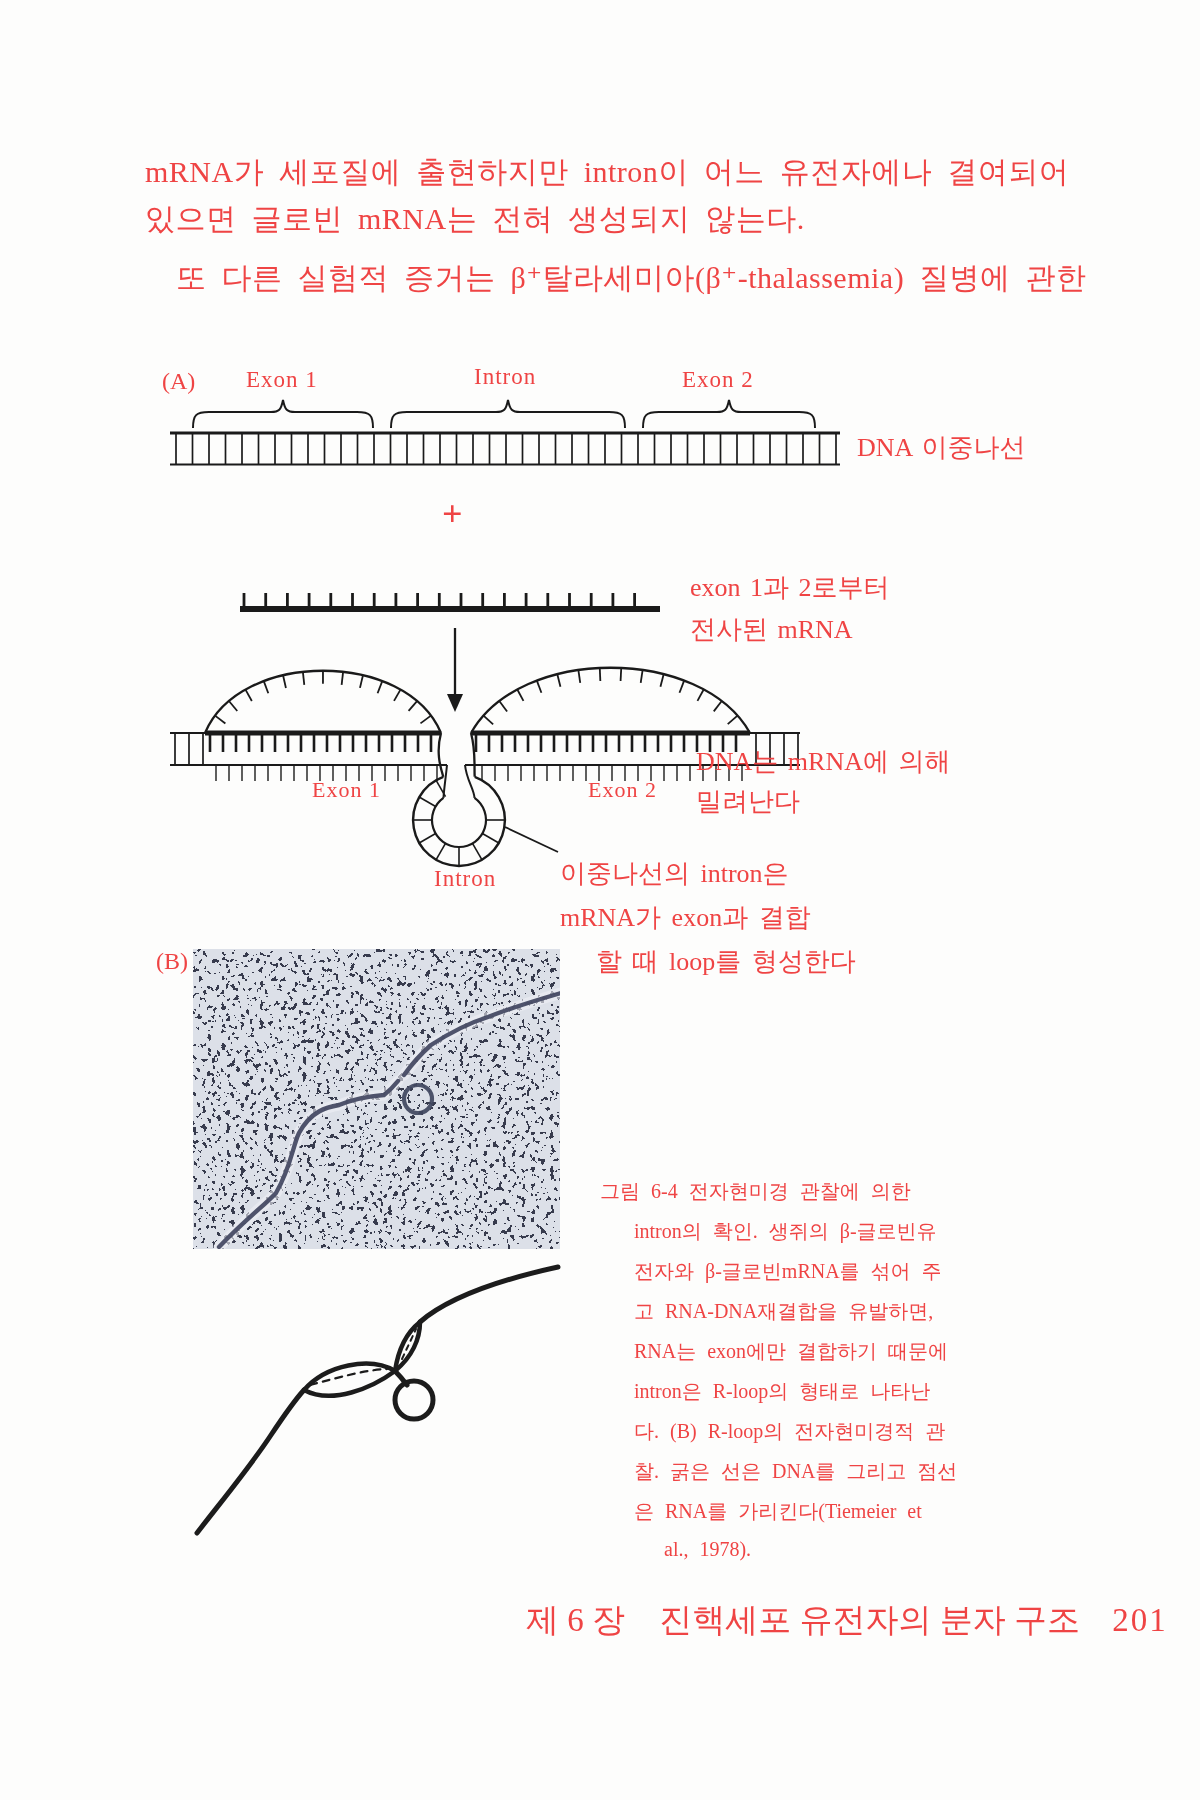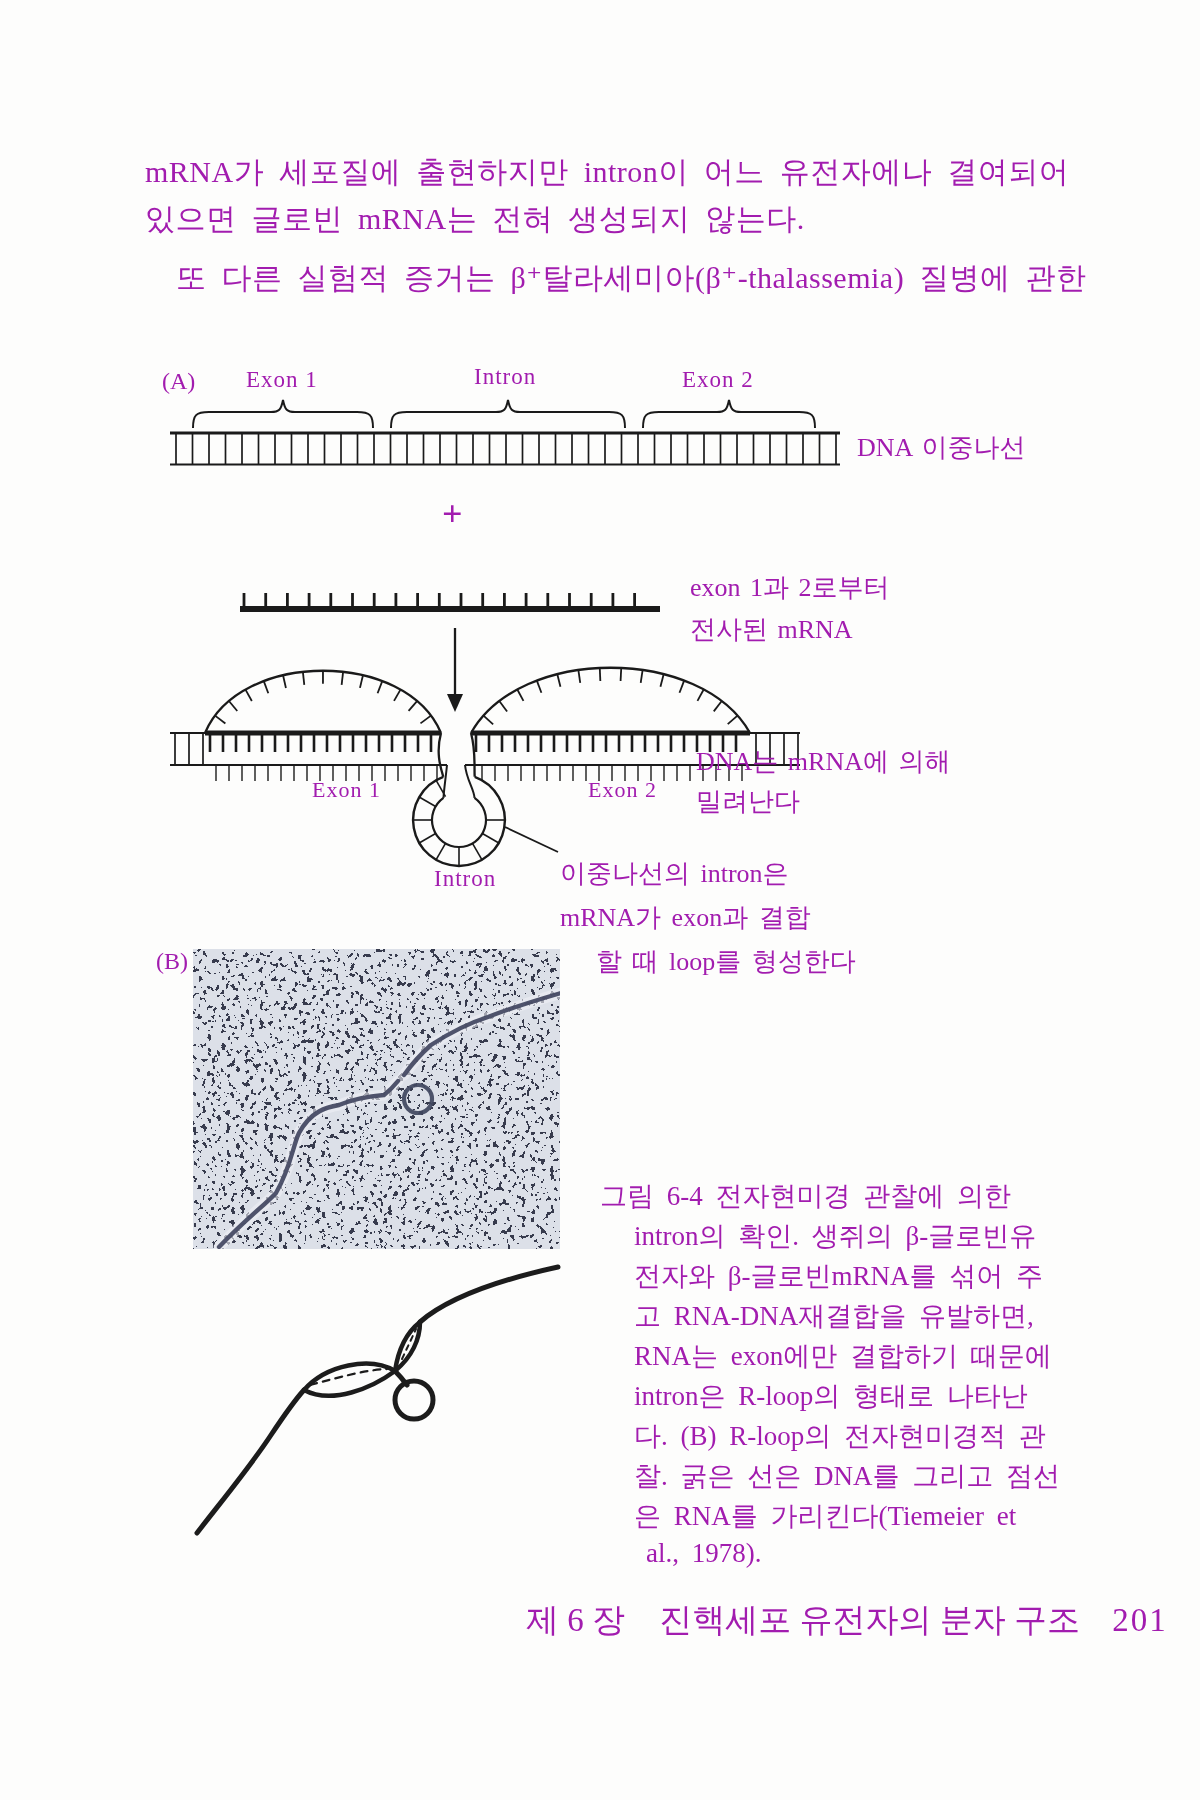--- a/index.html
+++ b/index.html
@@ -1,27 +1,27 @@
 <!DOCTYPE html>
 <html><head>
 <meta charset="utf-8">
 <style>
   html,body{margin:0;padding:0;background:#e8e8e8;}
   .page{
     position:relative;width:1200px;height:1800px;margin:0 auto;
-    background:#fdfdfc;color:#a21caf;overflow:hidden;
+    background:#fdfdfc;color:#ef4444;overflow:hidden;
     font-family:"Liberation Serif","DejaVu Serif",serif;
   }
   .abs{position:absolute;white-space:nowrap;}
   .body-line{font-size:30px;letter-spacing:.5px;word-spacing:7px;}
   .diagram-label{font-size:23px;letter-spacing:1px;}
   .panel-label{font-size:24px;}
   .k-label{font-size:26px;word-spacing:3px;}
   .k-note{font-size:26px;word-spacing:4px;}
-  .cap-line{font-size:27px;word-spacing:6px;}
+  .cap-line{font-size:20px;word-spacing:6px;}
   .plus-glyph{font-size:36px;font-weight:bold;}
   .small-exon{font-size:22px;letter-spacing:1px;}
   .footer-line{font-size:33px;}
   svg{position:absolute;}
 </style>
 </head>
 <body>
 
 <div class="page">
 
@@ -308,21 +308,21 @@
 
   <div class="abs cap-line" style="left:600px;top:1178px;">그림 6-4 전자현미경 관찰에 의한</div>
   <div class="abs cap-line" style="left:634px;top:1218px;">intron의 확인. 생쥐의 β-글로빈유</div>
   <div class="abs cap-line" style="left:634px;top:1258px;">전자와 β-글로빈mRNA를 섞어 주</div>
   <div class="abs cap-line" style="left:634px;top:1298px;">고 RNA-DNA재결합을 유발하면,</div>
   <div class="abs cap-line" style="left:634px;top:1338px;">RNA는 exon에만 결합하기 때문에</div>
   <div class="abs cap-line" style="left:634px;top:1378px;">intron은 R-loop의 형태로 나타난</div>
   <div class="abs cap-line" style="left:634px;top:1458px;">찰. 굵은 선은 DNA를 그리고 점선</div>
   <div class="abs cap-line" style="left:634px;top:1418px;">다. (B) R-loop의 전자현미경적 관</div>
   <div class="abs cap-line" style="left:634px;top:1498px;">은 RNA를 가리킨다(Tiemeier et</div>
-  <div class="abs cap-line" style="left:646px;top:1538px;">al., 1978).</div>
+  <div class="abs cap-line" style="left:664px;top:1538px;">al., 1978).</div>
 
   <div class="abs footer-line" style="left:526px;top:1598px;">
     <span>제 6 장</span>
     <span style="margin-left:26px;">진핵세포 유전자의 분자 구조</span>
     <span style="margin-left:24px;letter-spacing:2px;">201</span>
   </div>
 
 </div>
 
 </body></html>

